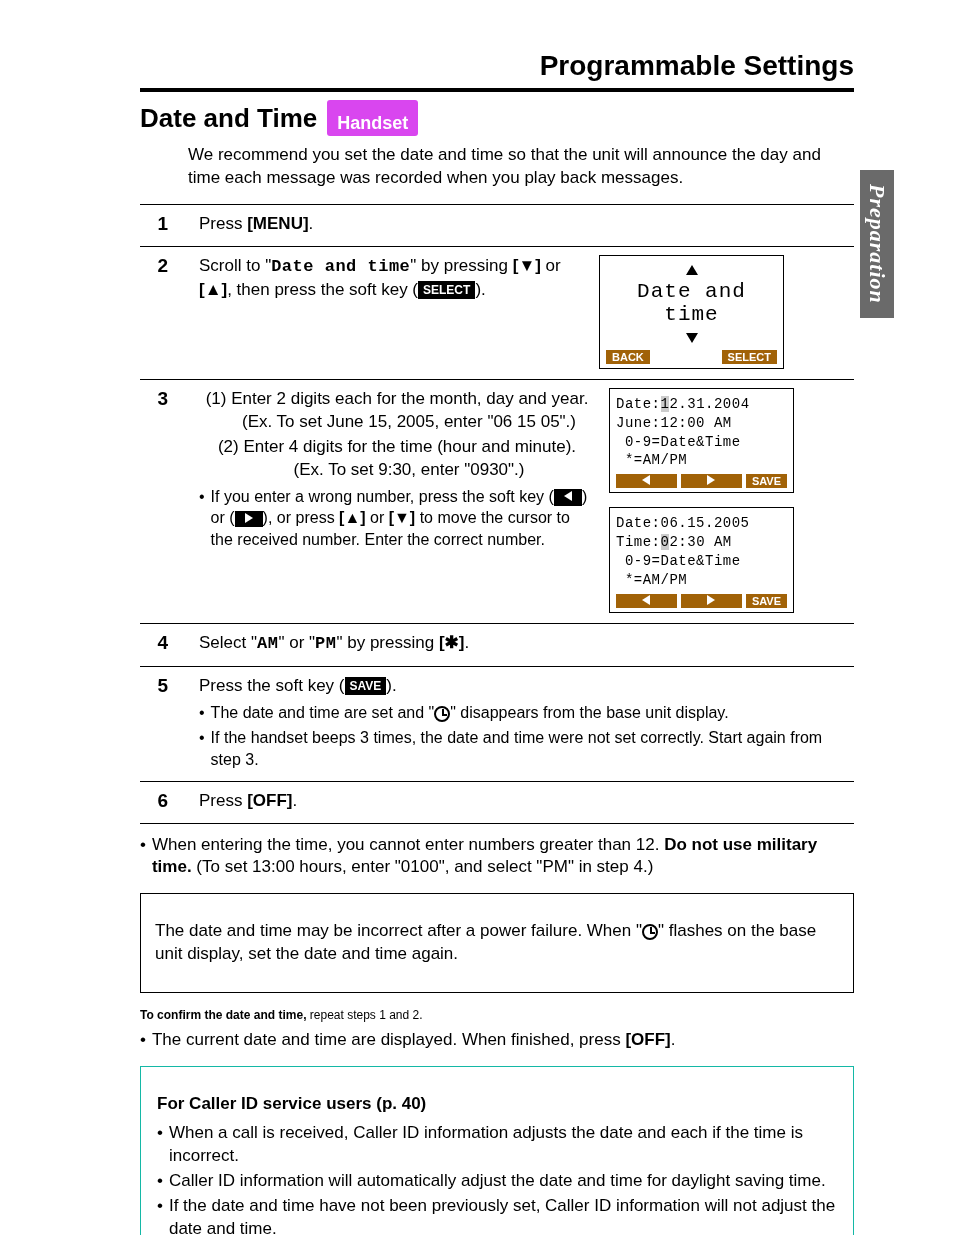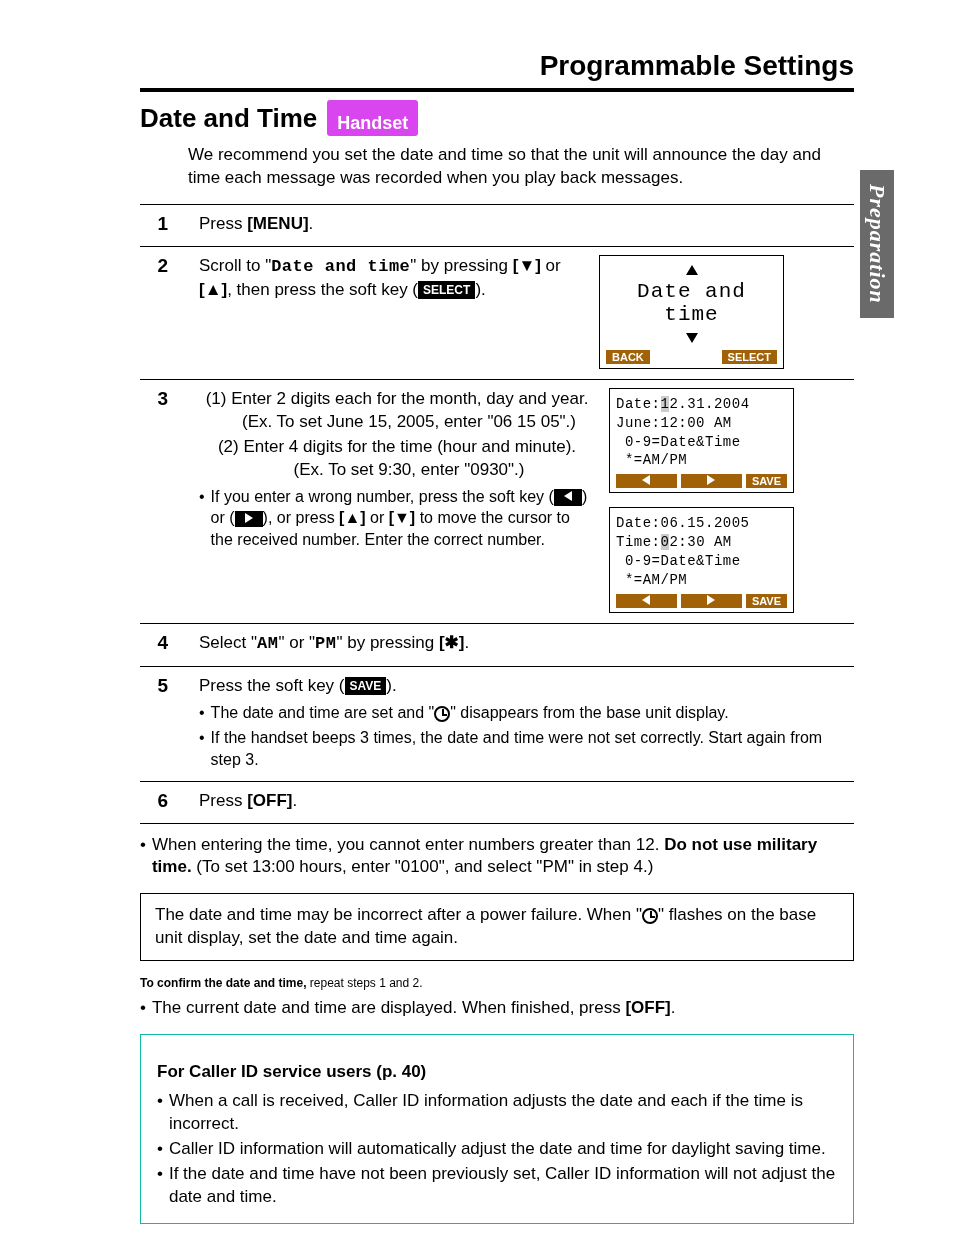--- a/index.html
+++ b/index.html
@@ -141,21 +141,21 @@
     line-height: 1.35;
     margin-top: 10px;
   }
   .note-bullet {
     display: flex;
     gap: 6px;
     margin: 2px 0;
   }
   .boxed-note {
     border: 1px solid #000;
-    padding: 10px 14px;
+    padding: 26px 14px;
     margin: 14px 0;
     font-size: 17px;
     line-height: 1.35;
   }
   .confirm-heading {
     font-size: 12px;
     margin-bottom: 6px;
   }
   .caller-box {
     border: 1px solid #14b8a6;

